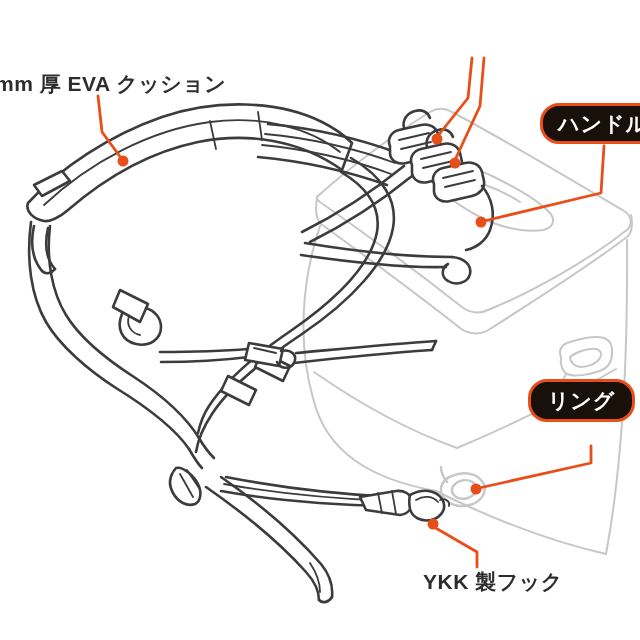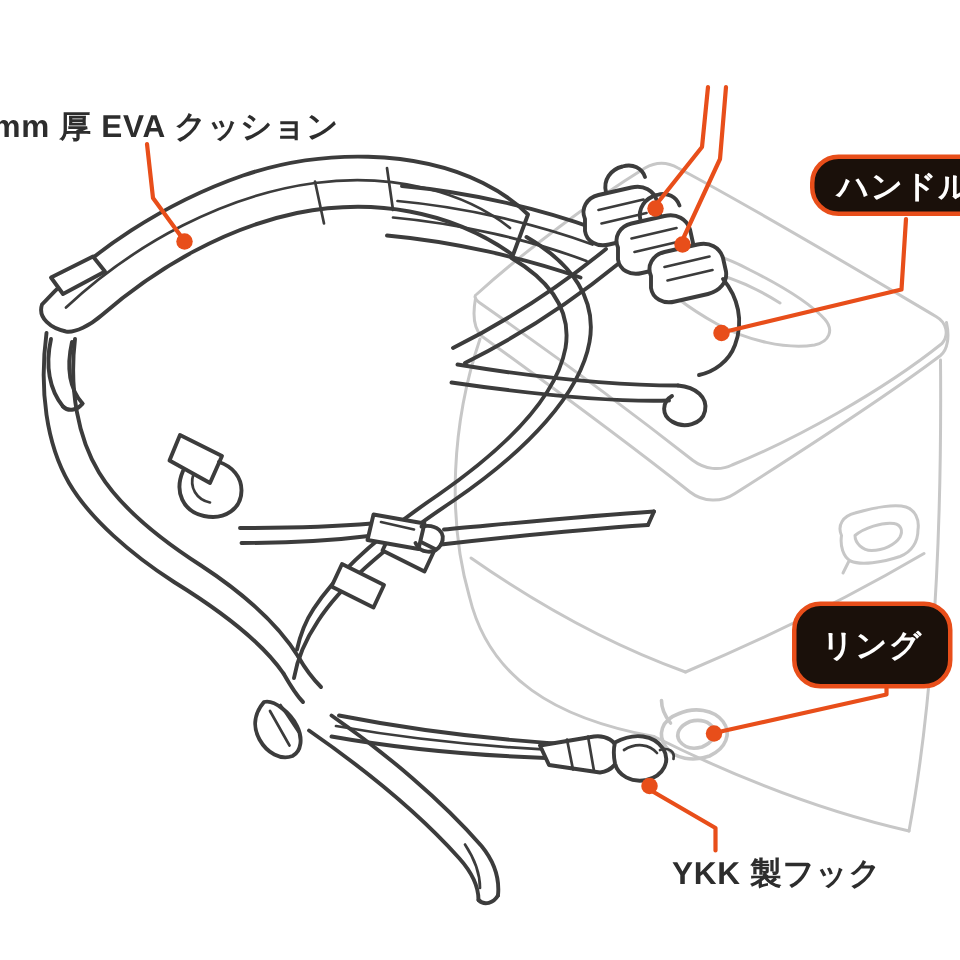--- a/index.html
+++ b/index.html
@@ -196,18 +196,18 @@
     </g>
   </svg>
 
   <div class="label" style="left:-5px;top:70px;">mm 厚 EVA クッション</div>
 
 
   <div class="badge" style="left:540px;top:103px;width:118px;height:41px;justify-content:flex-start;padding-left:15px;">
     <span>ハンドル</span>
   </div>
 
-  <div class="badge" style="left:528px;top:401px;width:107px;height:58px;">
+  <div class="badge" style="left:528px;top:379px;width:107px;height:43px;">
     <span>リング</span>
   </div>
 
-  <div class="label" style="left:448px;top:568px;">YKK 製フック</div>
+  <div class="label" style="left:423px;top:568px;">YKK 製フック</div>
 </div>
 
 </body></html>

